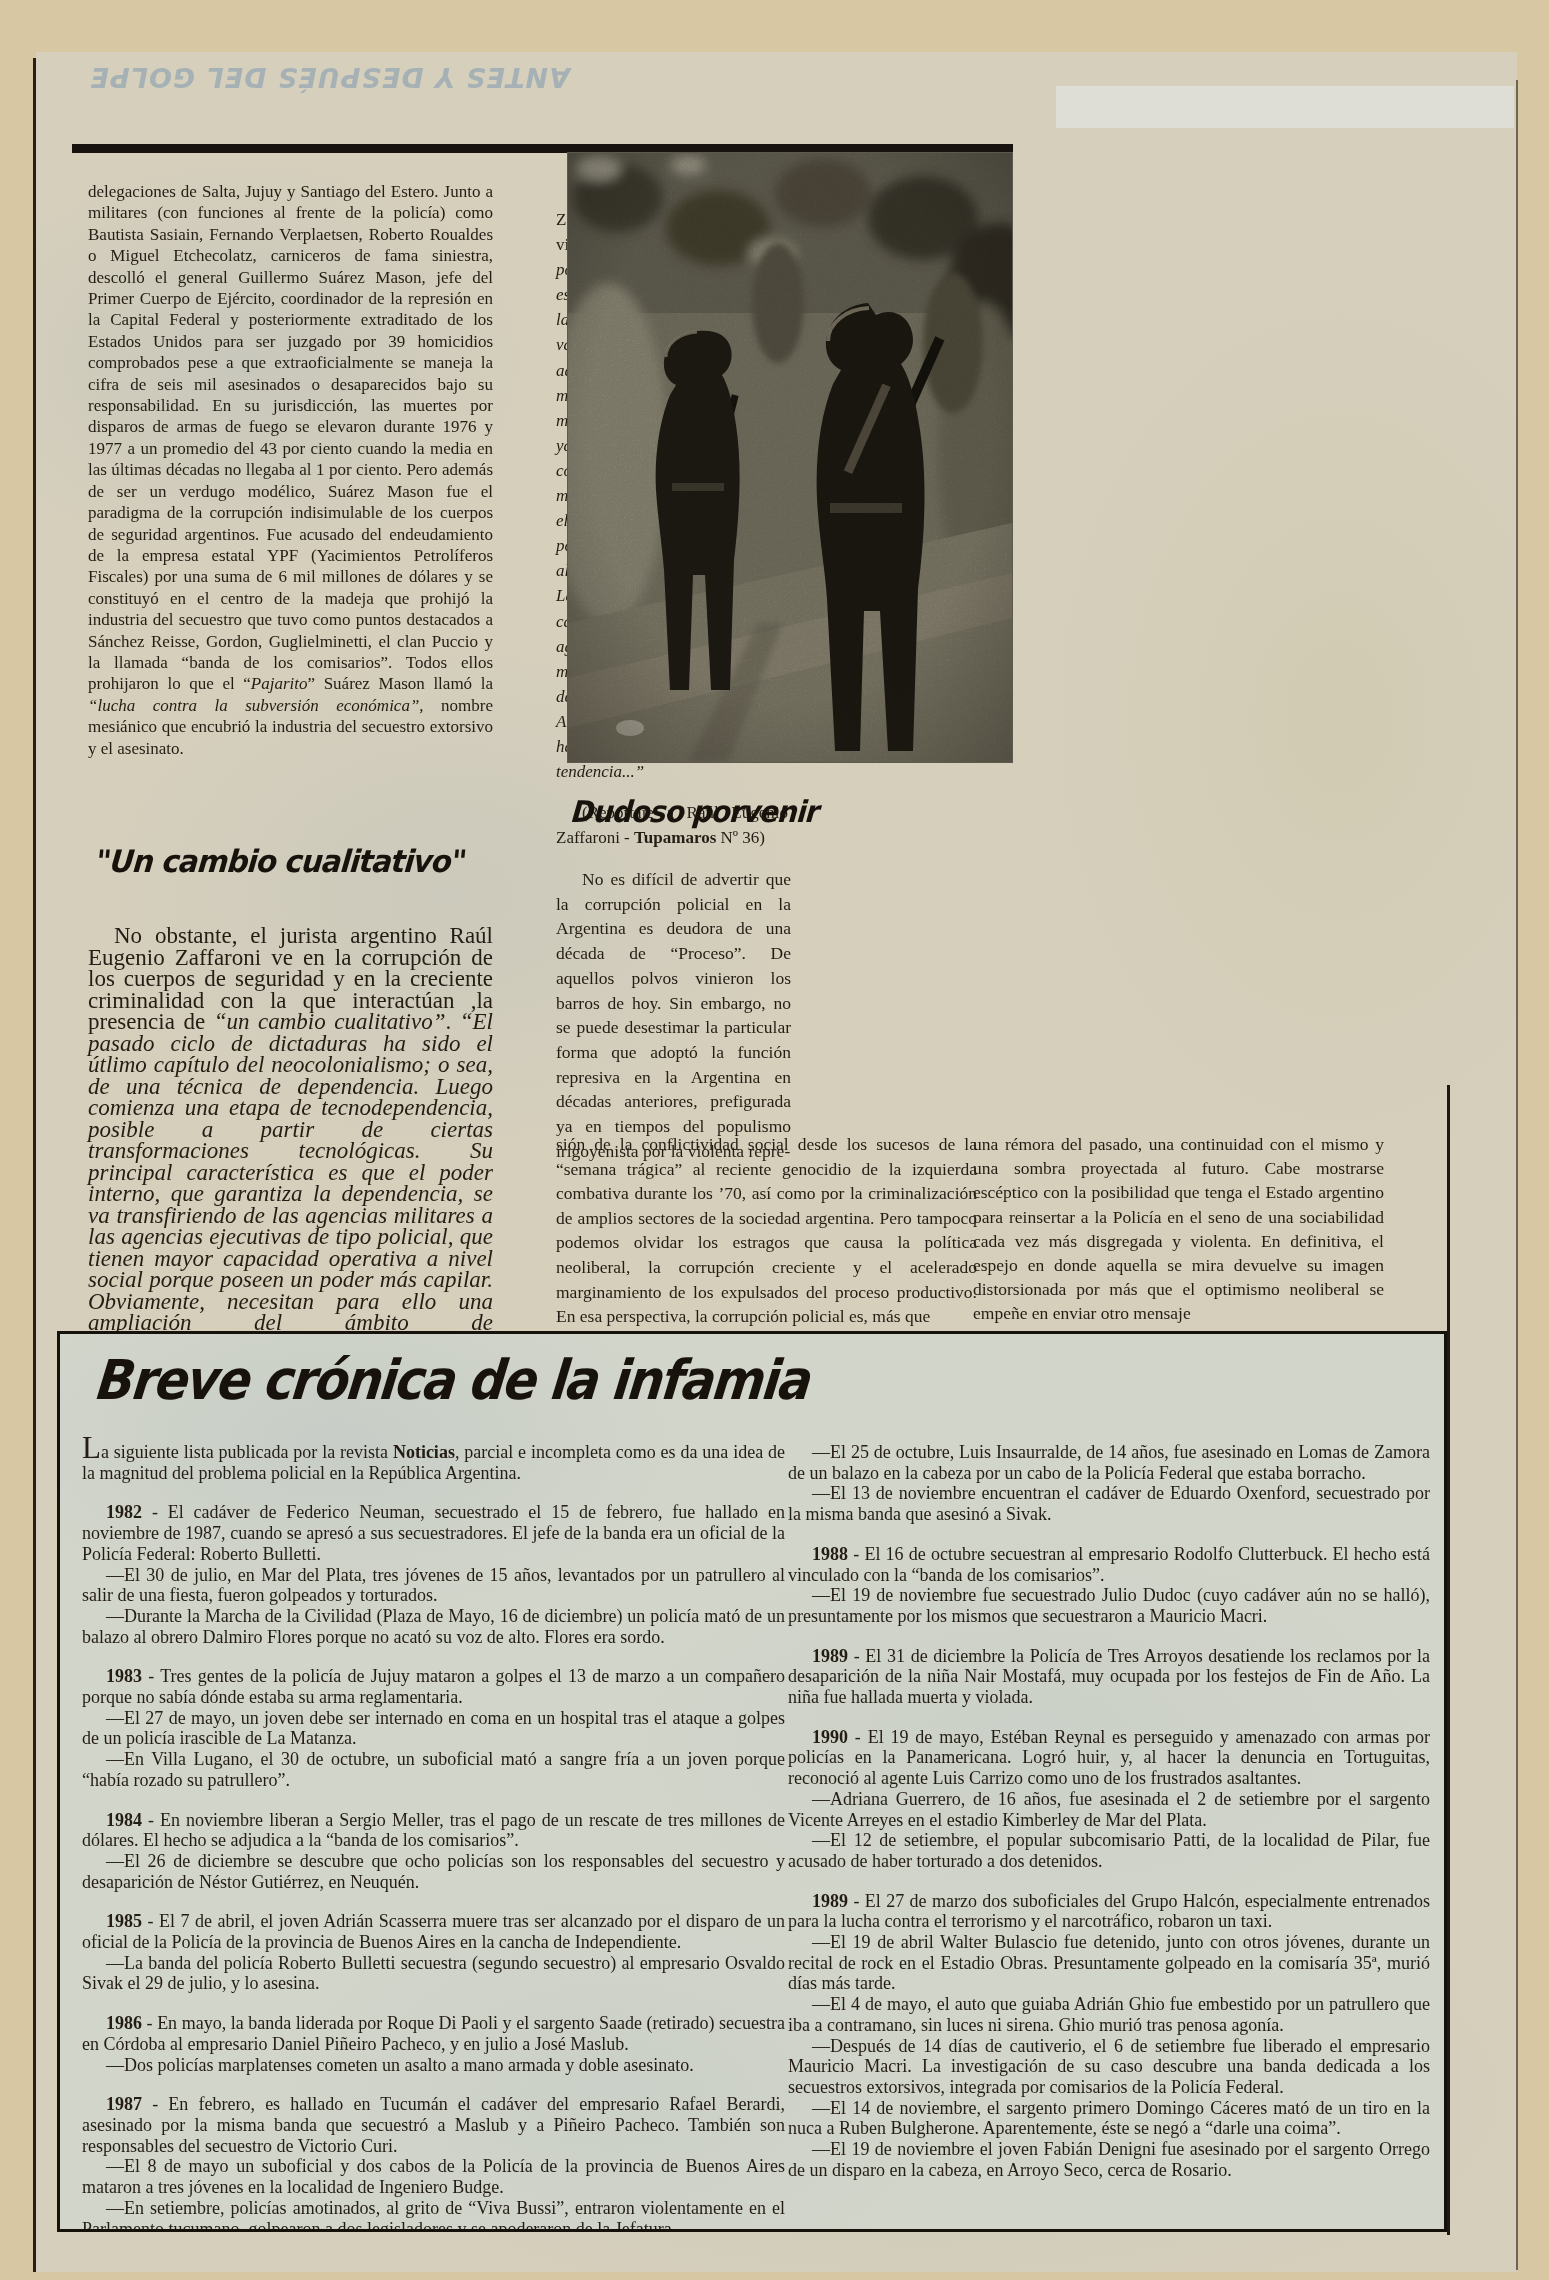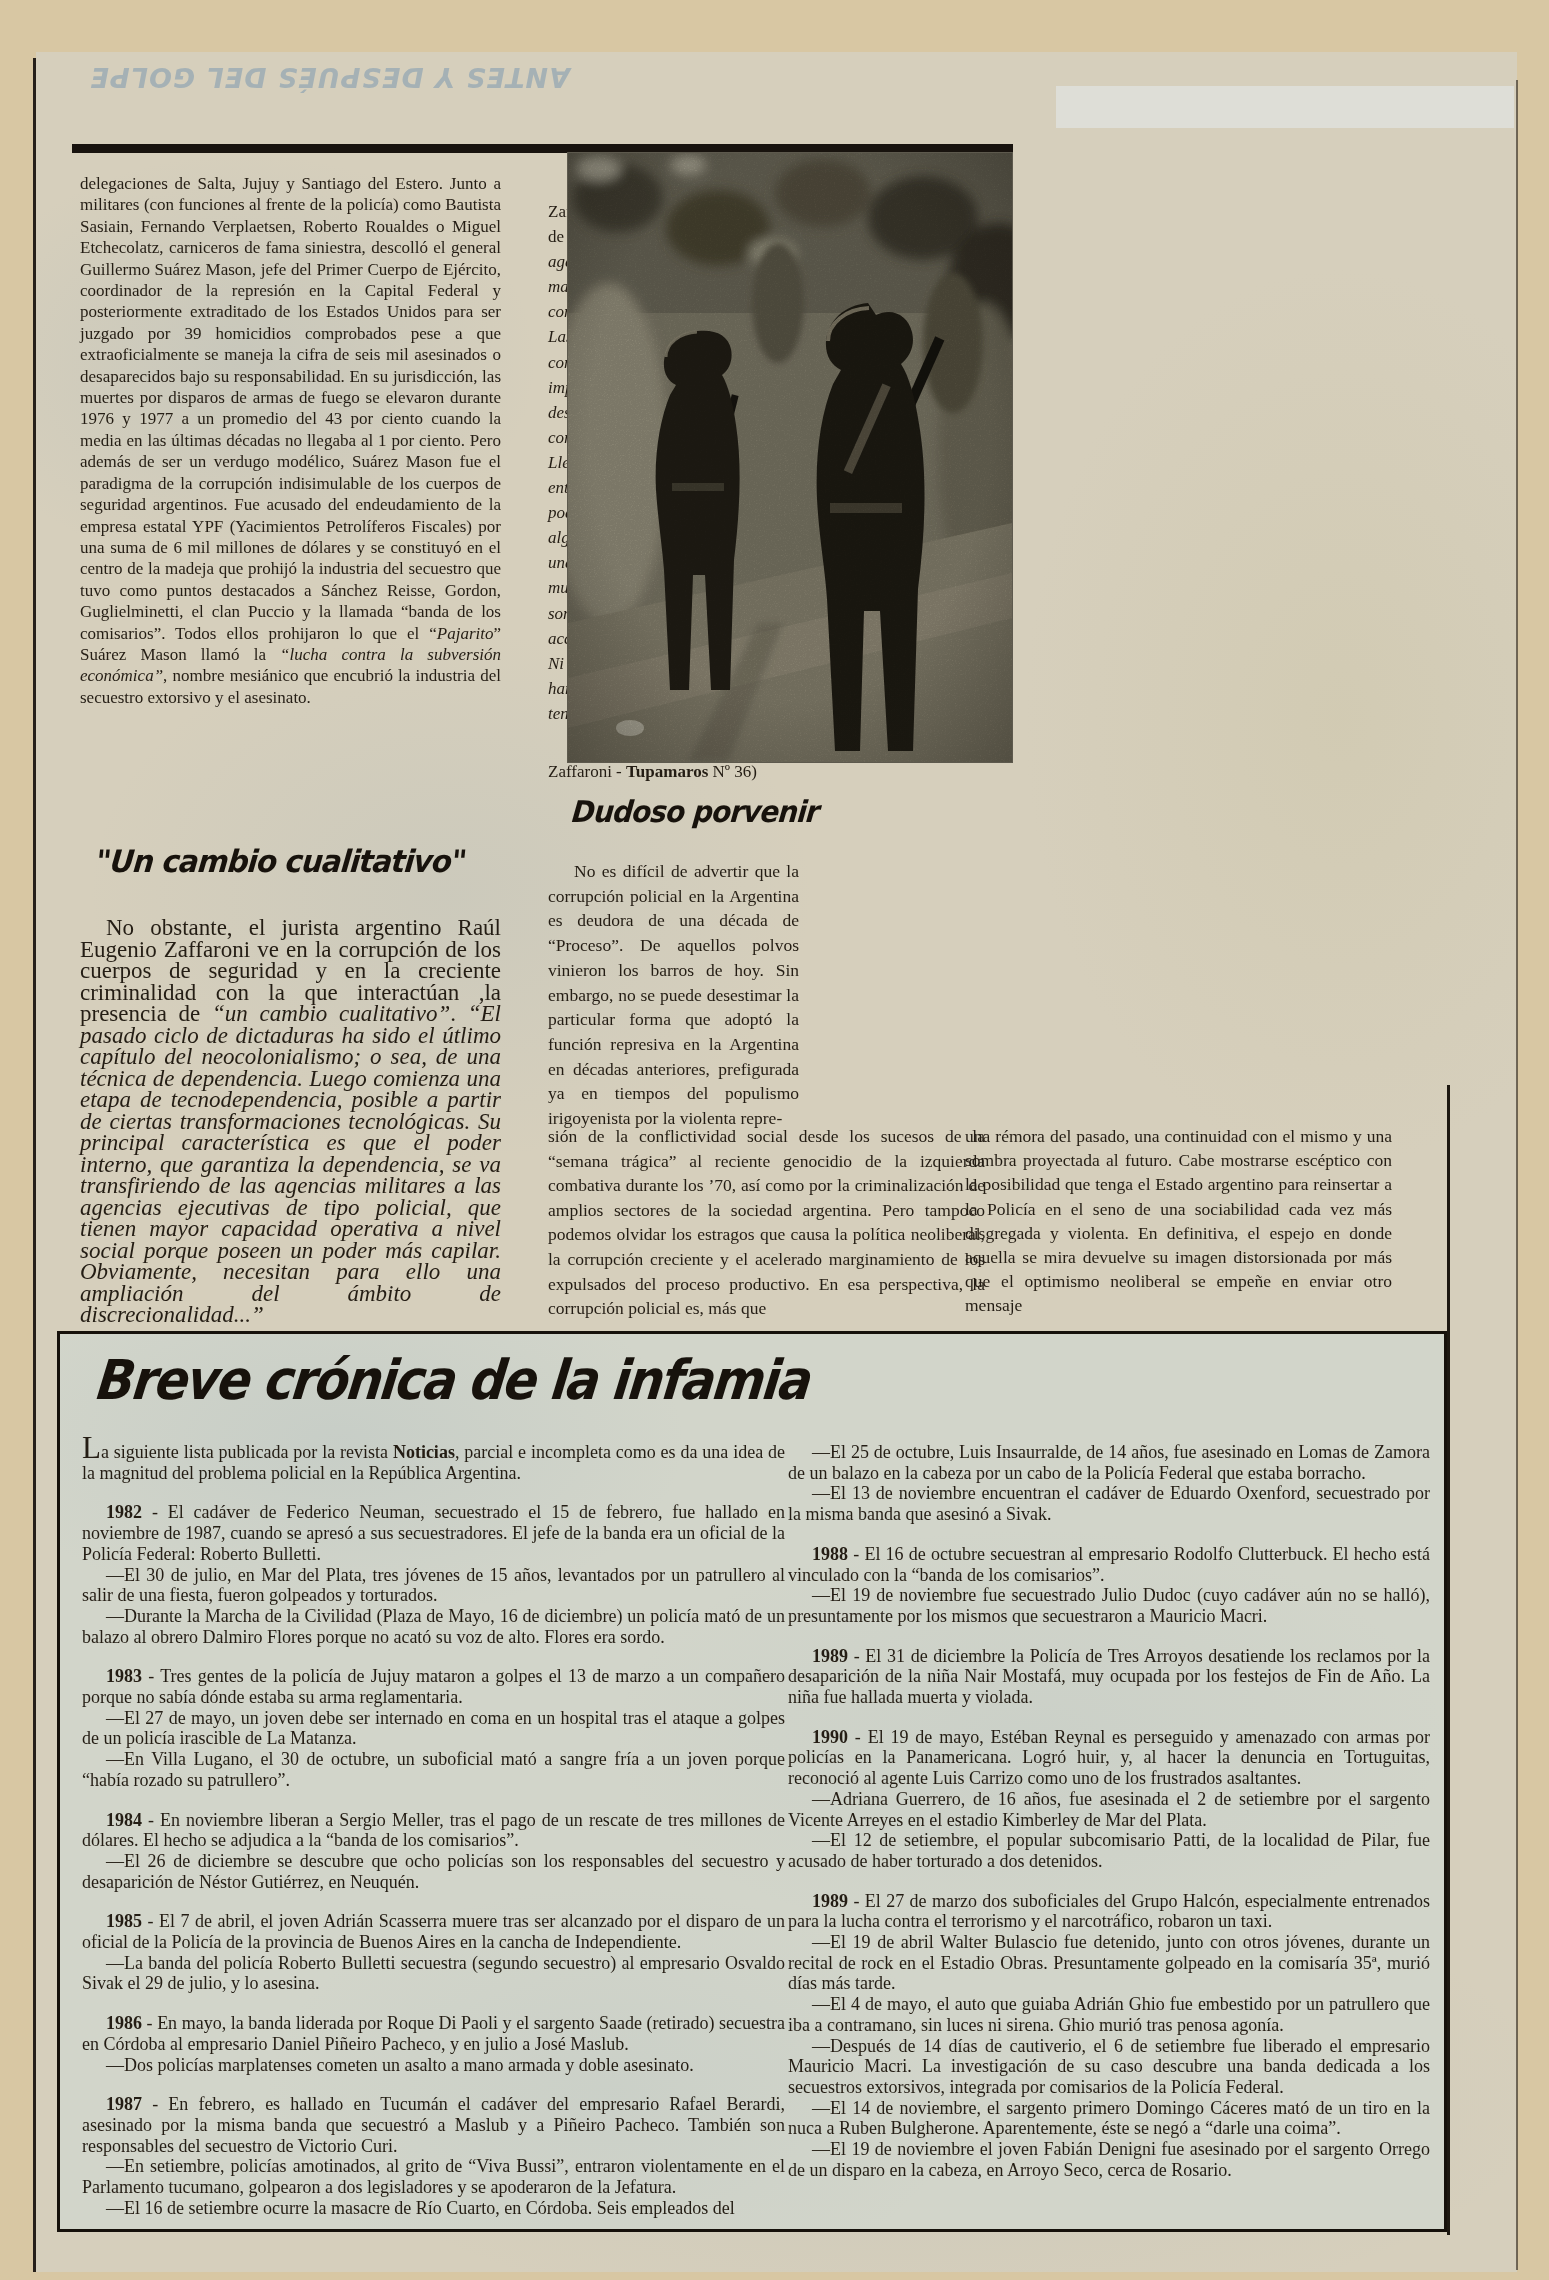--- a/index.html
+++ b/index.html
@@ -15,21 +15,21 @@
   .ghost{position:absolute;left:150px;top:52px;width:420px;height:50px;transform:rotate(180deg);
          font-family:"DejaVu Sans",sans-serif;font-weight:bold;font-style:italic;font-size:27px;
          line-height:50px;text-align:center;color:#7e9ab0;opacity:.55;filter:blur(.7px);letter-spacing:1px;white-space:nowrap;}
   .ghost-strip{position:absolute;left:1056px;top:86px;width:458px;height:42px;background:rgba(229,235,236,.55);}
   .rule-left{position:absolute;left:33px;top:58px;width:3px;height:2214px;background:#26201a;}
   .rule-right{position:absolute;left:1516px;top:80px;width:2px;height:2190px;background:rgba(40,32,24,.6);}
   .rule-mid{position:absolute;left:1447px;top:1085px;width:3px;height:1150px;background:#1d1811;}
   .topbar{position:absolute;left:72px;top:144px;width:941px;height:9px;background:#18130e;}
 
   .t{position:absolute;text-align:justify;}
-  .t p{margin:8px;}
+  .t p{margin:16px;}
   p.ind{text-indent:26px;}
   p.noind{text-indent:0;}
   i{font-style:italic;}
   .col1a{left:72px;top:165px;width:437px;font-size:17px;line-height:21.4px;}
   .brush{font-family:"DejaVu Sans",sans-serif;font-weight:bold;font-style:italic;color:#17120c;letter-spacing:-1px;}
   .sec1{position:absolute;left:98px;top:843px;width:420px;margin:0;font-size:31px;
         transform:scaleX(.95) skewX(-6deg);transform-origin:left top;white-space:nowrap;}
   .sec1txt{left:72px;top:909px;width:437px;font-size:23px;line-height:21.5px;}
   .col2a{left:540px;top:191px;width:264px;font-size:17px;line-height:25.1px;}
   .credit{margin-top:2px;}
@@ -181,20 +181,21 @@
           <div class="group">
             <p class="bp"><b>1985</b> - El 7 de abril, el joven Adrián Scasserra muere tras ser alcanzado por el disparo de un oficial de la Policía de la provincia de Buenos Aires en la cancha de Independiente.</p>
             <p class="bp">—La banda del policía Roberto Bulletti secuestra (segundo secuestro) al empresario Osvaldo Sivak el 29 de julio, y lo asesina.</p>
           </div>
           <div class="group">
             <p class="bp"><b>1986</b> - En mayo, la banda liderada por Roque Di Paoli y el sargento Saade (retirado) secuestra en Córdoba al empresario Daniel Piñeiro Pacheco, y en julio a José Maslub.</p>
             <p class="bp">—Dos policías marplatenses cometen un asalto a mano armada y doble asesinato.</p>
           </div>
           <div class="group">
             <p class="bp"><b>1987</b> - En febrero, es hallado en Tucumán el cadáver del empresario Rafael Berardi, asesinado por la misma banda que secuestró a Maslub y a Piñeiro Pacheco. También son responsables del secuestro de Victorio Curi.</p>
+            <p class="bp">—El 8 de mayo un suboficial y dos cabos de la Policía de la provincia de Buenos Aires mataron a tres jóvenes en la localidad de Ingeniero Budge.</p>
             <p class="bp">—En setiembre, policías amotinados, al grito de “Viva Bussi”, entraron violentamente en el Parlamento tucumano, golpearon a dos legisladores y se apoderaron de la Jefatura.</p>
             <p class="bp">—El 16 de setiembre ocurre la masacre de Río Cuarto, en Córdoba. Seis empleados del</p>
           </div>
         </div>
     </div>
     <div class="box-col right">
       <div class="entries">
           <div class="group cont">
             <p class="bp">—El 25 de octubre, Luis Insaurralde, de 14 años, fue asesinado en Lomas de Zamora de un balazo en la cabeza por un cabo de la Policía Federal que estaba borracho.</p>
             <p class="bp">—El 13 de noviembre encuentran el cadáver de Eduardo Oxenford, secuestrado por la misma banda que asesinó a Sivak.</p>

